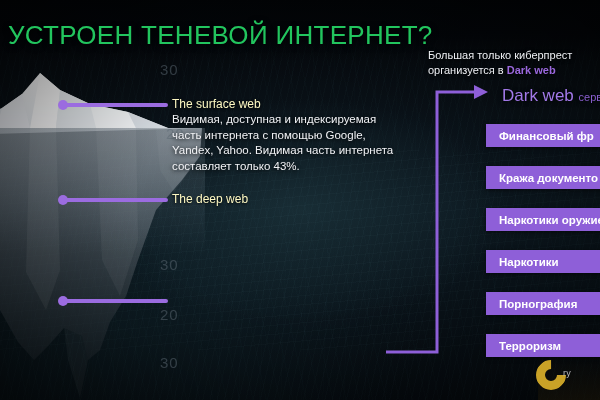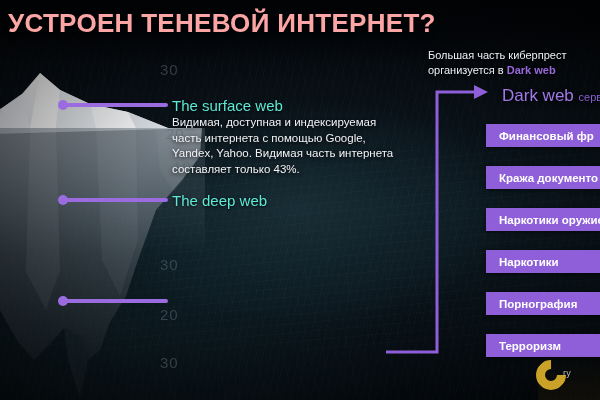--- a/index.html
+++ b/index.html
@@ -50,35 +50,35 @@
     position:absolute; left:0; top:128px; width:205px; height:126px;
     background:linear-gradient(180deg, rgba(200,215,225,0.17) 0%, rgba(160,180,195,0.10) 55%, rgba(120,140,155,0.0) 100%);
     pointer-events:none;
   }
 
   
   .depth { position:absolute; color:#5d6a74; font-size:15px; letter-spacing:1px; opacity:.5; }
 
   
   .title {
-    position:absolute; left:8px; top:8px;
-    font-size:26px; font-weight:bold; color:#fca5a5; letter-spacing:0.3px;
+    position:absolute; left:8px; top:20px;
+    font-size:26px; font-weight:normal; color:#22c55e; letter-spacing:0.3px;
     text-shadow:0 2px 6px rgba(0,0,0,.9);
     white-space:nowrap;
   }
 
   
   .lead { position:absolute; height:4px; background:#9b6ce0; border-radius:2px; }
   .lead::before {
     content:""; position:absolute; left:-4px; top:-3px;
     width:10px; height:10px; border-radius:50%; background:#9b6ce0;
   }
   .callout { position:absolute; width:232px; }
   .callout .ct {
-    color:#5eead4; font-size:15px; margin-bottom:1px;
+    color:#fef9c3; font-size:12px; margin-bottom:1px;
     text-shadow:0 1px 3px rgba(0,0,0,.9);
   }
   .callout .cb {
     color:#f2f3f6; font-size:11.5px; line-height:15.5px;
     text-shadow:0 1px 4px rgba(0,0,0,.95);
   }
 
   
   .intro {
     position:absolute; left:428px; top:48px; width:180px;
@@ -199,21 +199,21 @@
     <div class="ct">The deep web</div>
   </div>
 
 
   <svg class="elbow" width="130" height="290" viewBox="0 0 130 290">
     <path d="M16,272 L67,272 L67,12 L106,12" fill="none" stroke="#8e5fd8" stroke-width="3"></path>
     <polygon points="104,5 118,12 104,19" fill="#8e5fd8"></polygon>
   </svg>
 
   <div class="intro">
-    <span>Большая   часть   киберпрест</span><br>
+    <span>Большая   только   киберпрест</span><br>
     <span>организуется   в </span><b>Dark web</b>
   </div>
 
   <div class="svc-head">
     <span>Dark web</span>
     <span class="sm">серв</span>
   </div>
 
   <div class="pill" style="top:124px">
     <span>Финансовый фр</span>

